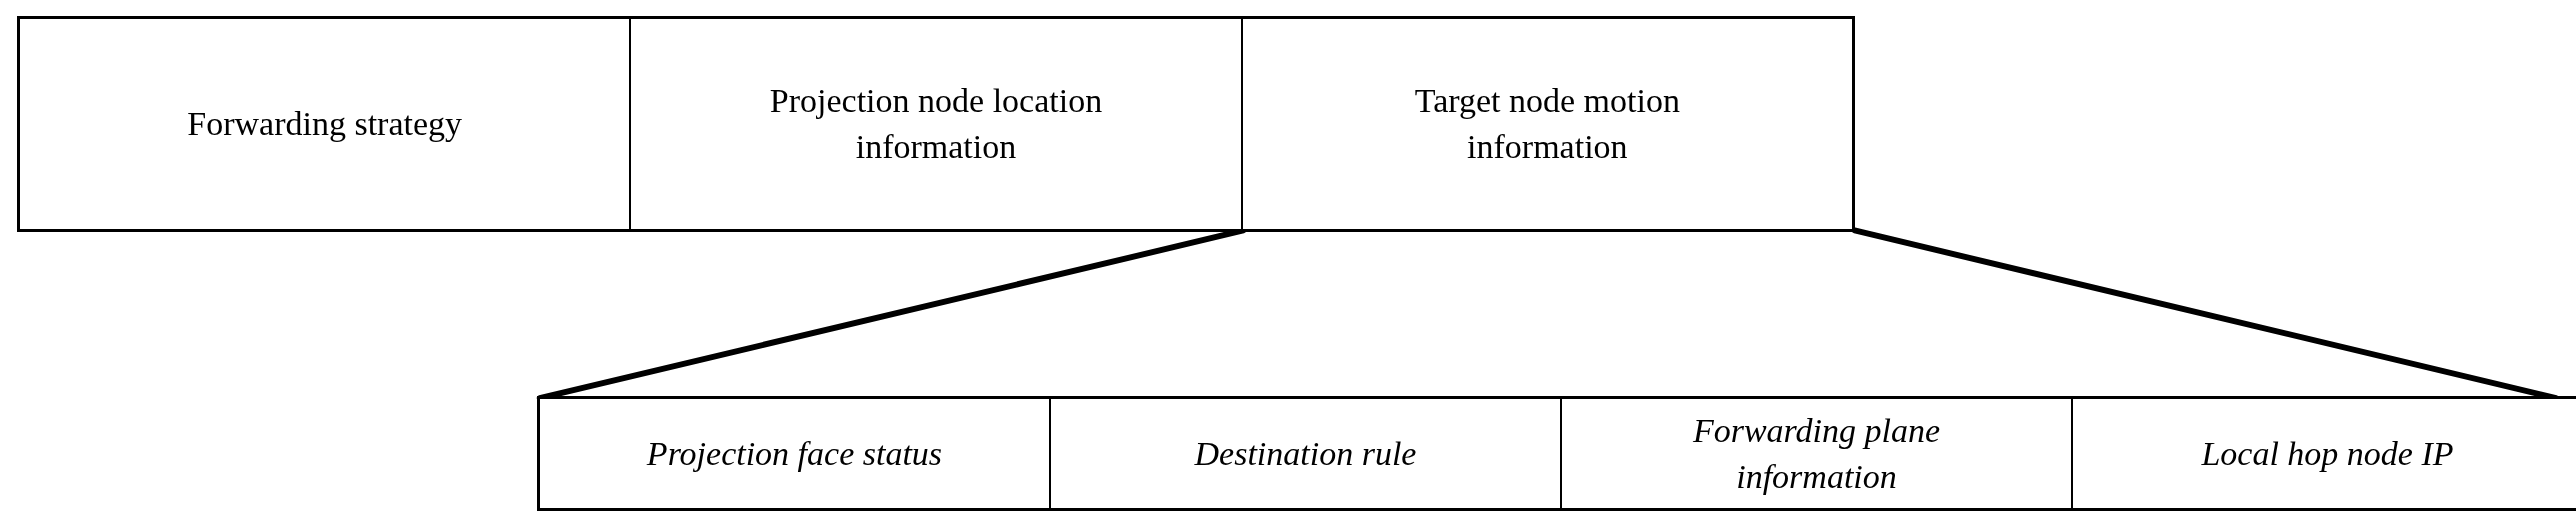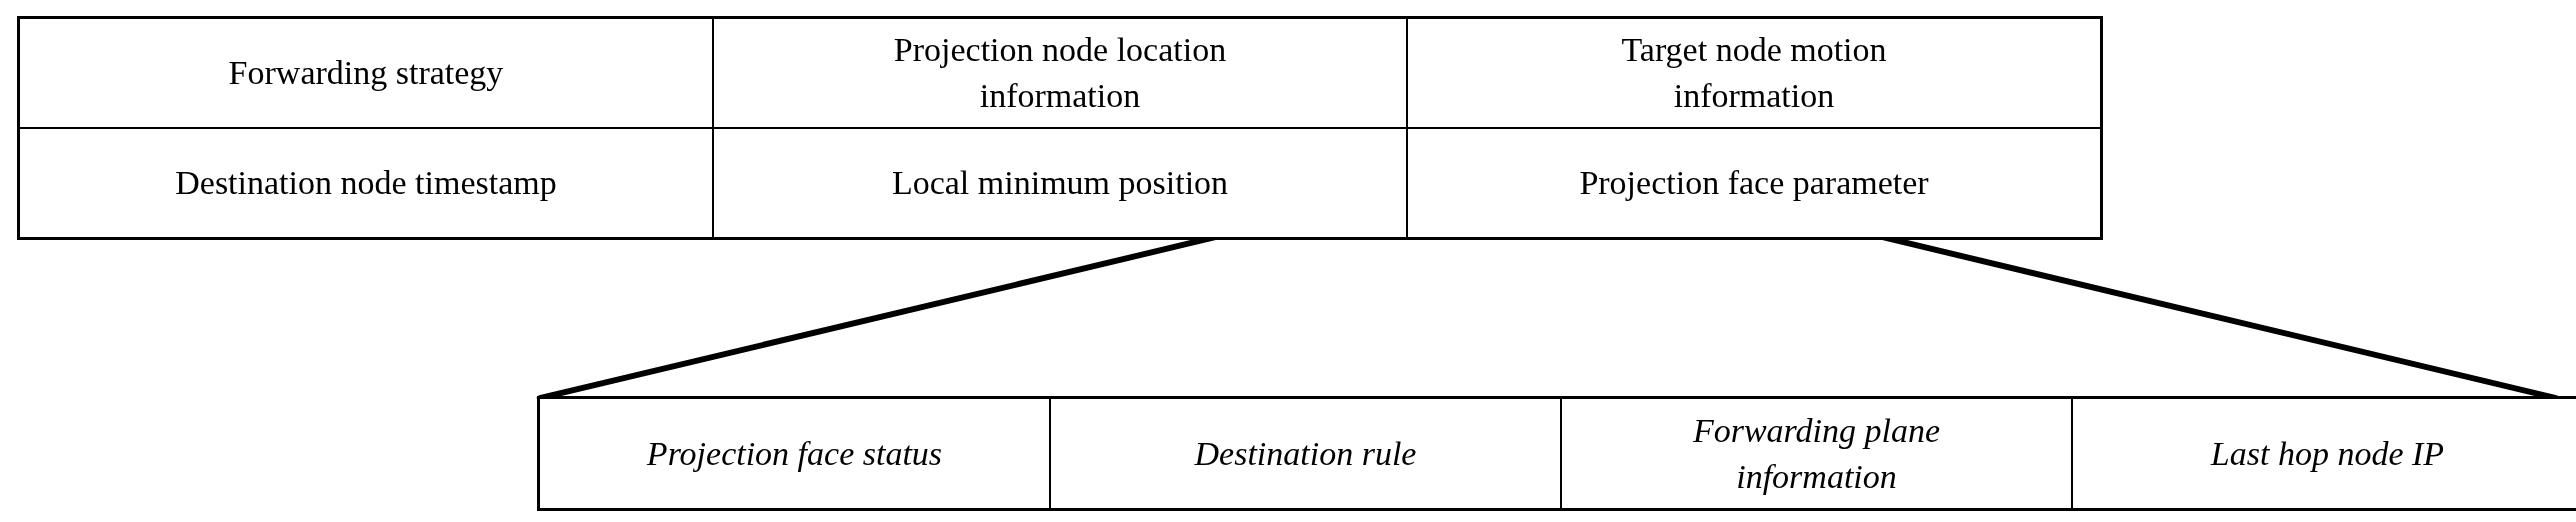--- a/index.html
+++ b/index.html
@@ -34,21 +34,21 @@
     text-align: center;
     vertical-align: middle;
     padding: 0 22px;
     font-size: 34px;
     line-height: 46px;
   }
   table.diagram-table { border: 3px solid #000000; }
   #top-table {
     left: 17px;
     top: 15.5px;
-    width: 2086px;
+    width: 1838px;
     height: 216px;
   }
   #top-table td { width: 33.33%; height: 108px; }
   #expanded-table {
     left: 537px;
     top: 396px;
     width: 2048px;
     height: 109px;
     font-style: italic;
   }
@@ -73,48 +73,37 @@
       </td>
       <td>
         <span class="line">Projection node location</span>
         <span class="line">information</span>
       </td>
       <td>
         <span class="line">Target node motion</span>
         <span class="line">information</span>
       </td>
     </tr>
-    <tr>
-      <td>
-        <span class="line">Destination node timestamp</span>
-      </td>
-      <td>
-        <span class="line">Local minimum position</span>
-      </td>
-      <td>
-        <span class="line">Projection face parameter</span>
-      </td>
-    </tr>
   </tbody>
     </table>
 
   <table id="expanded-table" class="diagram-table">
     <tbody>
         <tr>
       <td>
         <span class="line">Projection face status</span>
       </td>
       <td>
         <span class="line">Destination rule</span>
       </td>
       <td>
         <span class="line">Forwarding plane</span>
         <span class="line">information</span>
       </td>
       <td>
-        <span class="line">Last hop node IP</span>
+        <span class="line">Local hop node IP</span>
       </td>
     </tr>
   </tbody>
     </table>
 
 </div>
 
 
 </body></html>

